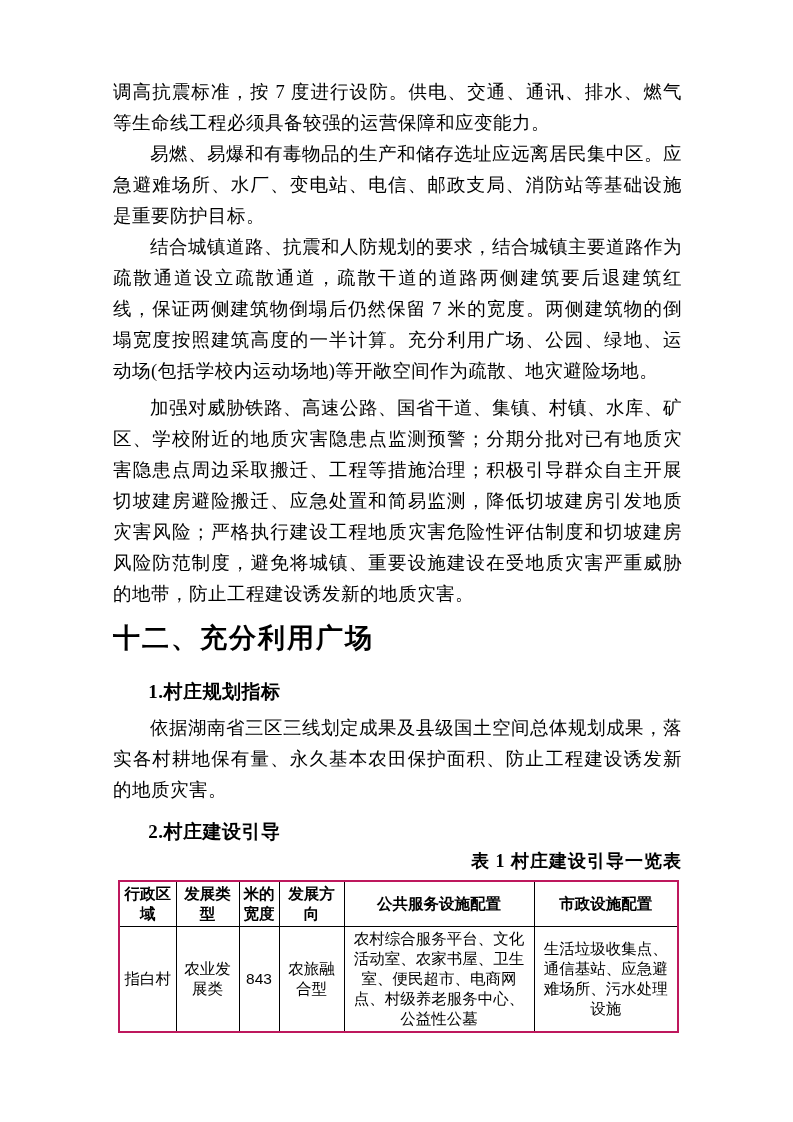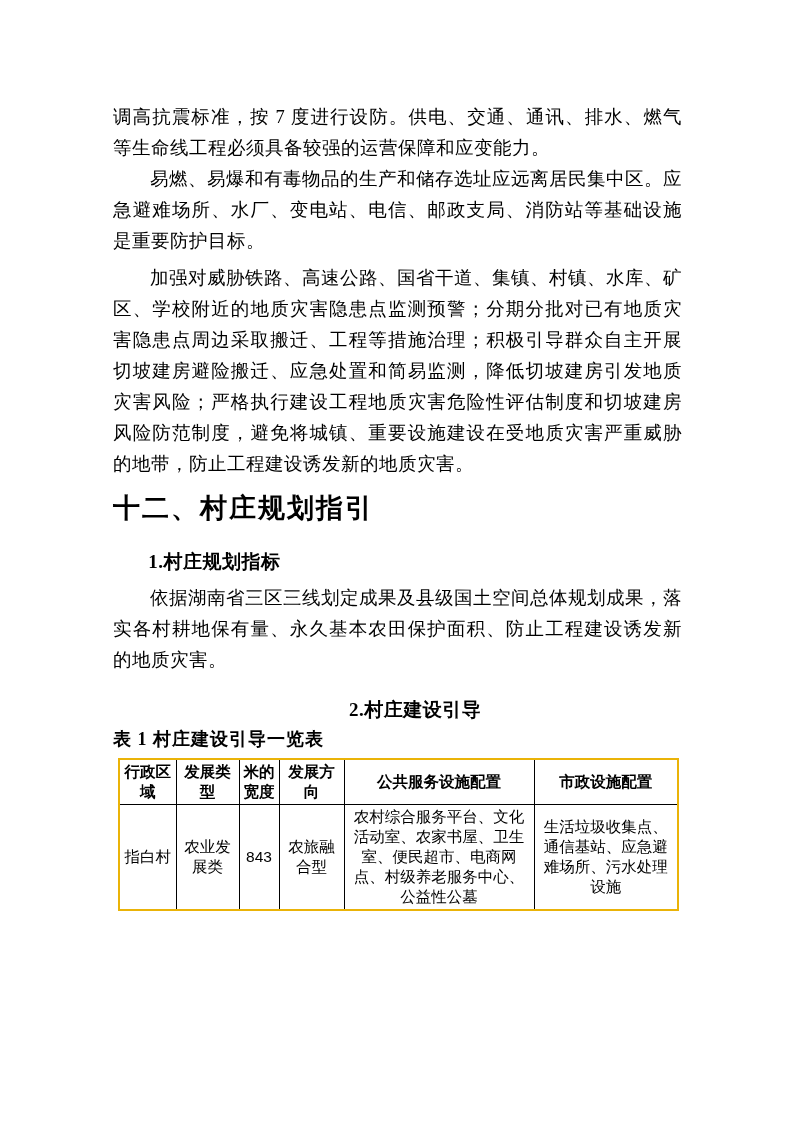--- a/index.html
+++ b/index.html
@@ -3,21 +3,21 @@
 <meta charset="utf-8">
 <style>
   html, body { margin: 0; padding: 0; background: #e8e8e8; }
   .page {
     position: relative;
     width: 793px;
     height: 1122px;
     margin: 0 auto;
     background: #ffffff;
     box-sizing: border-box;
-    padding: 102px 111px 0 113px;
+    padding: 77px 111px 0 113px;
     overflow: hidden;
     color: #000000;
     font-family: "Liberation Serif", serif;
   }
   .para {
     margin: 0;
     font-size: 18.5px;
     line-height: 31px;
     text-align: justify;
     letter-spacing: 0.5px;
@@ -33,35 +33,35 @@
   }
   .para.after-heading { margin-top: 6px; }
   .chapter-heading {
     margin: 9px 0 19px 0;
     font-size: 27px;
     line-height: 38px;
     font-weight: bold;
     letter-spacing: 2px;
   }
   .sub-heading.tight { margin-top: 0; }
-  .sub-heading.sec2 { margin-top: 18px; text-align: center; }
+  .sub-heading.sec2 { margin-top: 10px; }
   .table-caption {
     margin: 4px 0 0 0;
     font-size: 18px;
     line-height: 21px;
     font-weight: bold;
-    text-align: left;
+    text-align: right;
     letter-spacing: 1px;
   }
   table.guide-table {
     border-collapse: collapse;
     table-layout: fixed;
     width: 559px;
     margin: 8px 0 0 5px;
-    border: 2px solid #eab308;
+    border: 2px solid #be185d;
   }
   table.guide-table th,
   table.guide-table td {
     border: 1px solid #000;
     text-align: center;
     vertical-align: middle;
     font-size: 15.5px;
     line-height: 20px;
     padding: 2px 4px;
     box-sizing: border-box;
@@ -83,25 +83,26 @@
 </style>
 </head>
 <body>
 
 <div class="page">
 
   <p class="para">调高抗震标准，按 7 度进行设防。供电、交通、通讯、排水、燃气等生命线工程必须具备较强的运营保障和应变能力。</p>
 
   <p class="para indent">易燃、易爆和有毒物品的生产和储存选址应远离居民集中区。应急避难场所、水厂、变电站、电信、邮政支局、消防站等基础设施是重要防护目标。</p>
 
+  <p class="para indent">结合城镇道路、抗震和人防规划的要求，结合城镇主要道路作为疏散通道设立疏散通道，疏散干道的道路两侧建筑要后退建筑红线，保证两侧建筑物倒塌后仍然保留 7 米的宽度。两侧建筑物的倒塌宽度按照建筑高度的一半计算。充分利用广场、公园、绿地、运动场(包括学校内运动场地)等开敞空间作为疏散、地灾避险场地。</p>
 
 
   <p class="para indent after-heading">加强对威胁铁路、高速公路、国省干道、集镇、村镇、水库、矿区、学校附近的地质灾害隐患点监测预警；分期分批对已有地质灾害隐患点周边采取搬迁、工程等措施治理；积极引导群众自主开展切坡建房避险搬迁、应急处置和简易监测，降低切坡建房引发地质灾害风险；严格执行建设工程地质灾害危险性评估制度和切坡建房风险防范制度，避免将城镇、重要设施建设在受地质灾害严重威胁的地带，防止工程建设诱发新的地质灾害。</p>
 
-  <h1 class="chapter-heading">十二、村庄规划指引</h1>
+  <h1 class="chapter-heading">十二、充分利用广场</h1>
 
   <h3 class="sub-heading tight">1.村庄规划指标</h3>
 
   <p class="para indent after-heading">依据湖南省三区三线划定成果及县级国土空间总体规划成果，落实各村耕地保有量、永久基本农田保护面积、防止工程建设诱发新的地质灾害。</p>
 
   <h3 class="sub-heading sec2">2.村庄建设引导</h3>
 
   <p class="table-caption">表 1 村庄建设引导一览表</p>
 
   <table class="guide-table">

